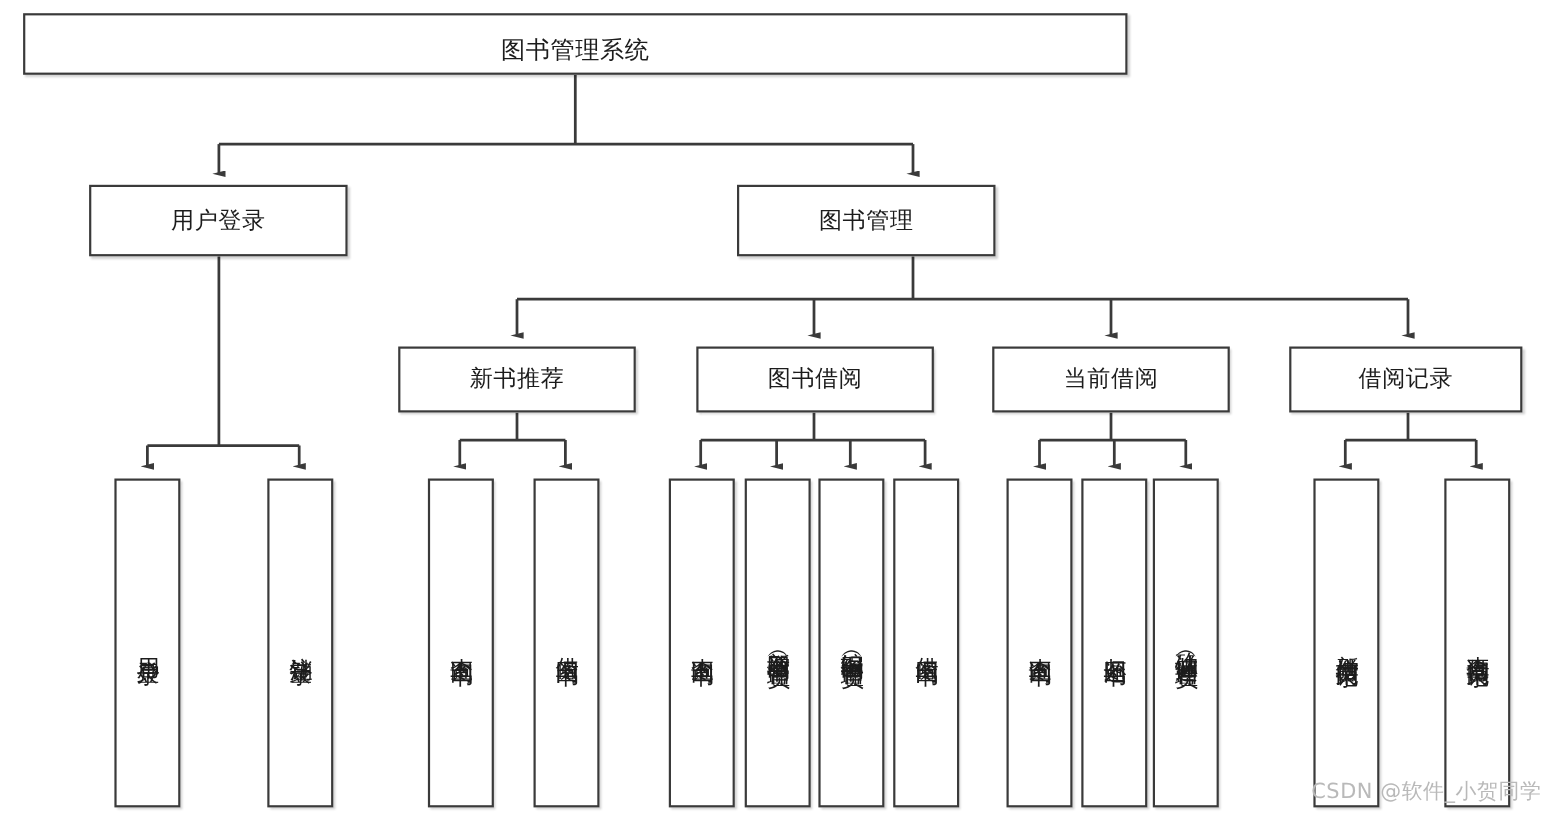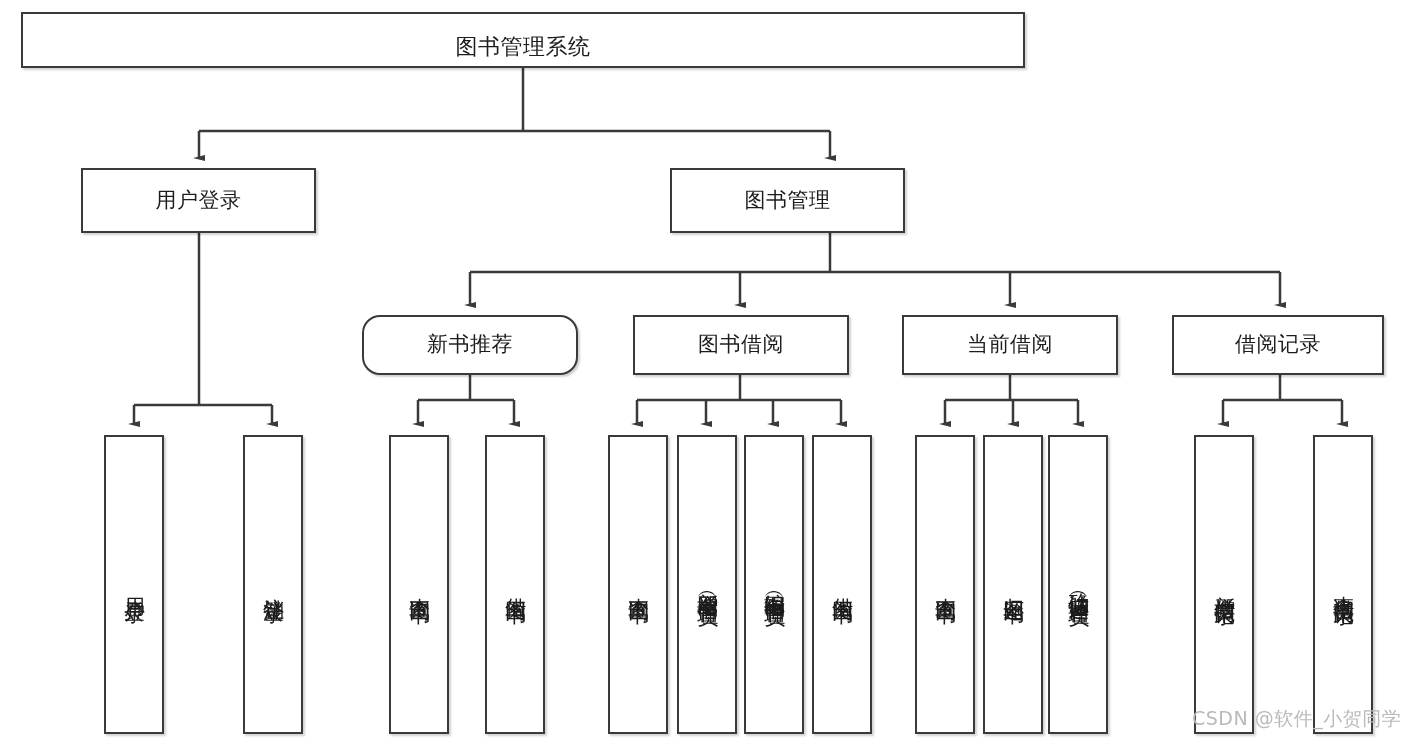--- a/index.html
+++ b/index.html
@@ -120,21 +120,21 @@
     <span class="label">图书管理系统</span>
   </div>
 
   <div class="node" style="left:81px; top:168px; width:235px; height:65px;">
     <span class="label">用户登录</span>
   </div>
   <div class="node" style="left:670px; top:168px; width:235px; height:65px;">
     <span class="label">图书管理</span>
   </div>
 
-  <div class="node" style="left:362px; top:315px; width:216px; height:60px;border-radius:18px;">
+  <div class="node" style="left:362px; top:315px; width:216px; height:60px;">
     <span class="label">新书推荐</span>
   </div>
   <div class="node" style="left:633px; top:315px; width:216px; height:60px;">
     <span class="label">图书借阅</span>
   </div>
   <div class="node" style="left:902px; top:315px; width:216px; height:60px;">
     <span class="label">当前借阅</span>
   </div>
   <div class="node" style="left:1172px; top:315px; width:212px; height:60px;">
     <span class="label">借阅记录</span>

